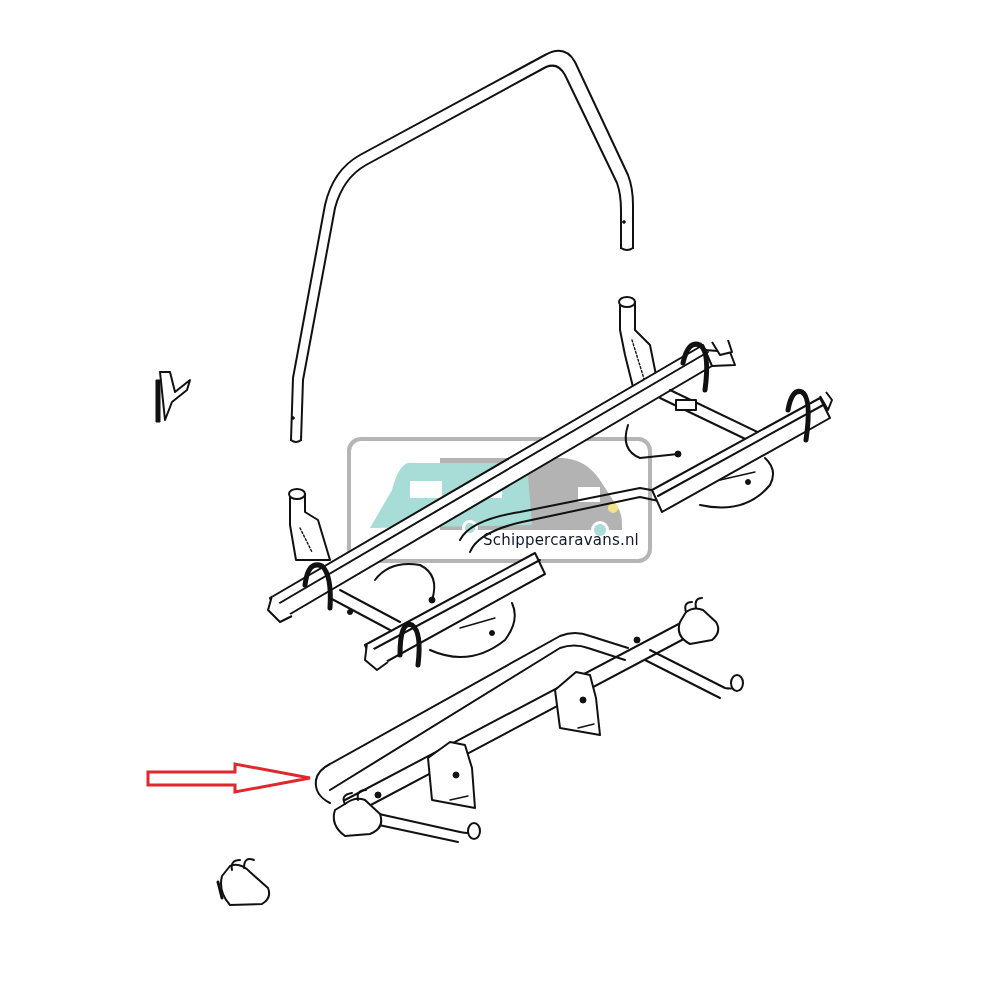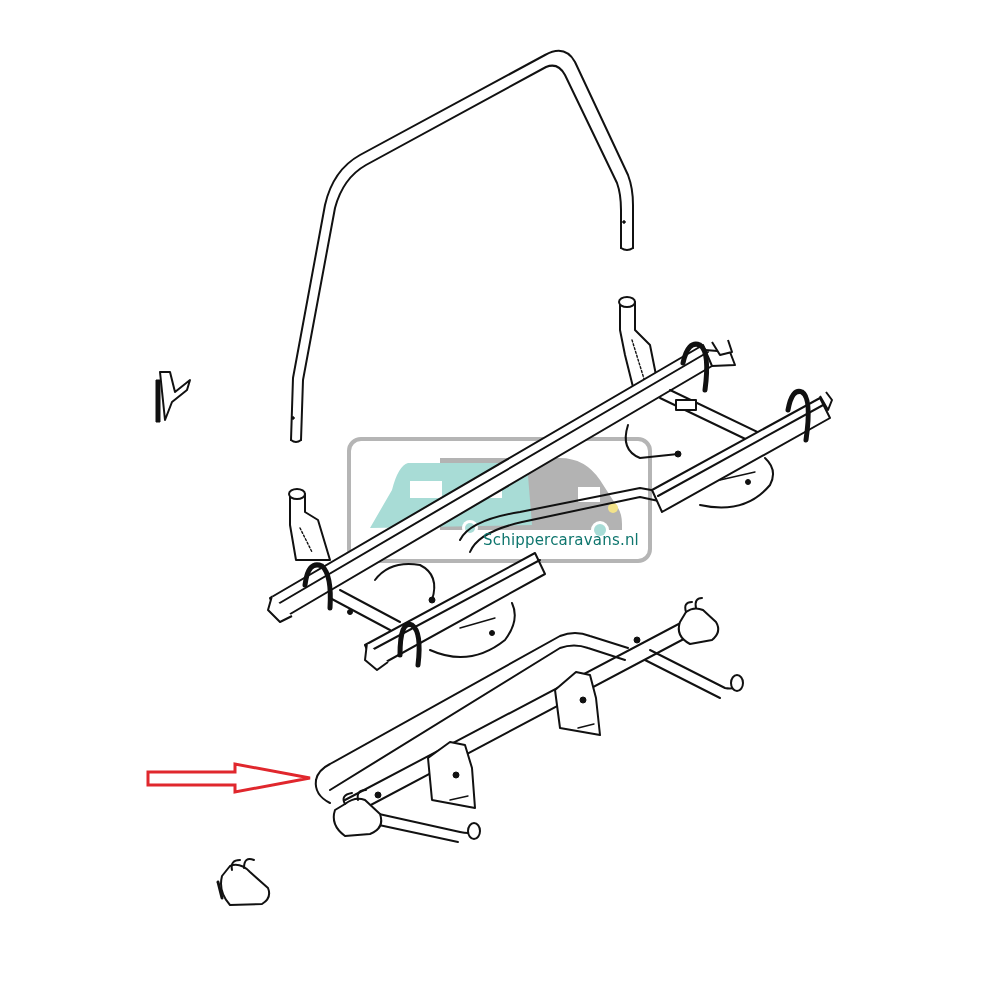--- a/index.html
+++ b/index.html
@@ -1,18 +1,18 @@
 <!DOCTYPE html>
 <html><head>
 <meta charset="utf-8">
 <style>
   html, body { margin:0; padding:0; background:#ffffff; }
   body { width:1000px; height:1000px; position:relative; overflow:hidden; font-family:"DejaVu Sans", sans-serif; }
   #canvas { position:absolute; left:0; top:0; width:1000px; height:1000px; }
-  .wm-text { position:absolute; left:483px; top:531px; font-family:"DejaVu Sans", sans-serif; font-size:15px; color:#0f766e; letter-spacing:0.2px; }
+  .wm-text { position:absolute; left:483px; top:531px; font-family:"DejaVu Sans", sans-serif; font-size:15px; color:#0f172a; letter-spacing:0.2px; }
   .ln { fill:none; stroke:#111; stroke-width:2; stroke-linecap:round; stroke-linejoin:round; }
   .lnt { fill:none; stroke:#111; stroke-width:1.4; stroke-linecap:round; stroke-linejoin:round; }
   .thick { fill:none; stroke:#111; stroke-width:5; stroke-linecap:round; }
   .wf { fill:#fff; stroke:#111; stroke-width:2; stroke-linejoin:round; }
   .blk { fill:#111; stroke:#111; stroke-width:1; }
 </style>
 </head>
 <body>
 
 <svg id="canvas" viewBox="0 0 1000 1000" xmlns="http://www.w3.org/2000/svg">

